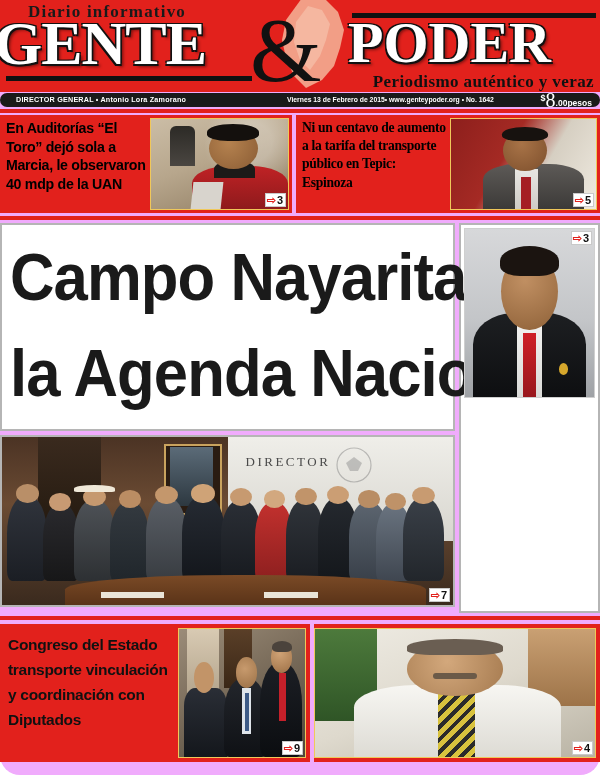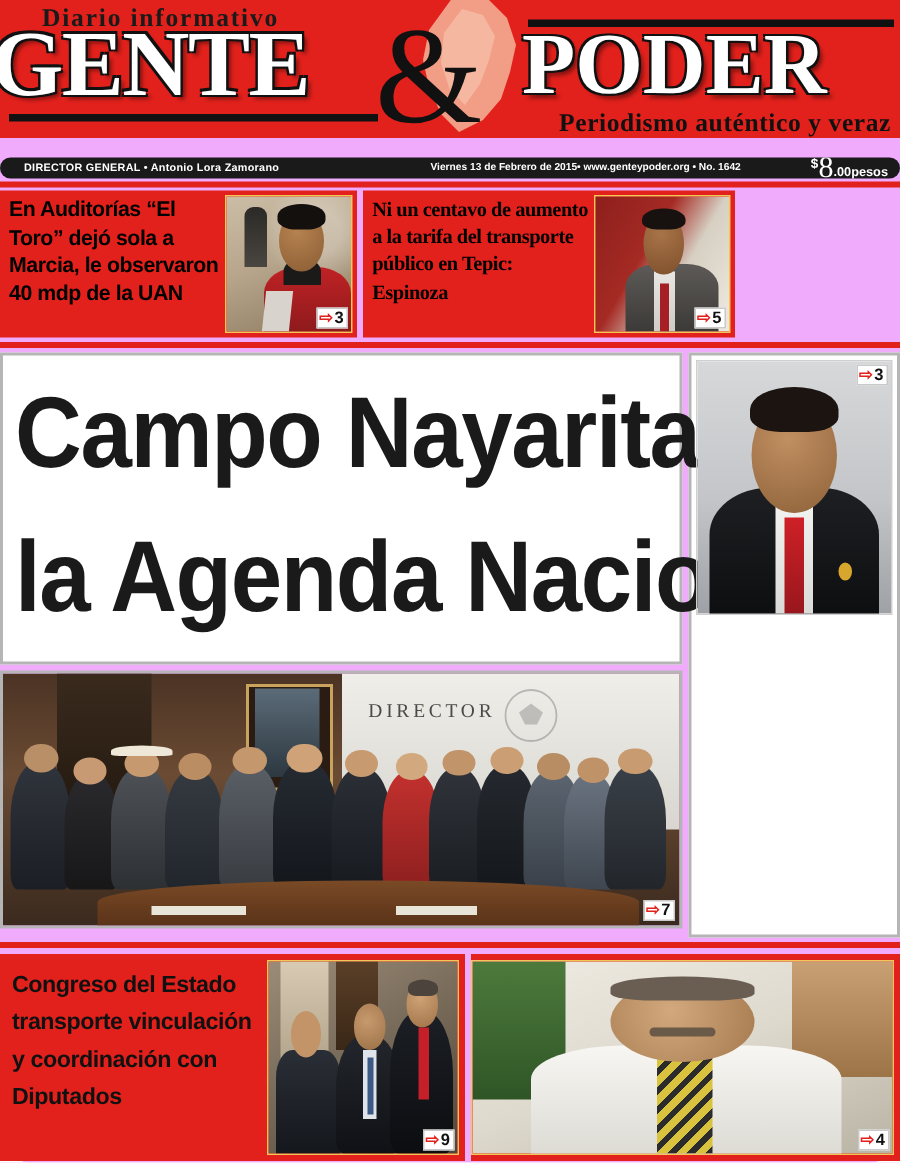--- a/index.html
+++ b/index.html
@@ -113,21 +113,21 @@
     letter-spacing: .4px;
   }
 
   
   .infobar {
     position: relative;
     width: 600px;
     height: 14px;
     background: #1a1a1a;
     border-radius: 7px;
-    margin-top: 13px;
+    margin-top: 1px;
     overflow: hidden;
   }
   .infobar .ib-left {
     position: absolute;
     left: 16px;
     top: 2px;
     font-size: 7.2px;
     font-weight: bold;
     color: #ffffff;
     letter-spacing: .2px;
@@ -155,21 +155,21 @@
   .red-rule {
     width: 600px;
     height: 4px;
     background: #e2211c;
     margin-top: 2px;
   }
 
   
   .teaser-row {
     display: flex;
-    width: 490px;
+    width: 600px;
     height: 98px;
     margin-top: 2px;
   }
   .teaser {
     position: relative;
     background: #e2211c;
     display: flex;
     align-items: stretch;
     overflow: hidden;
   }

